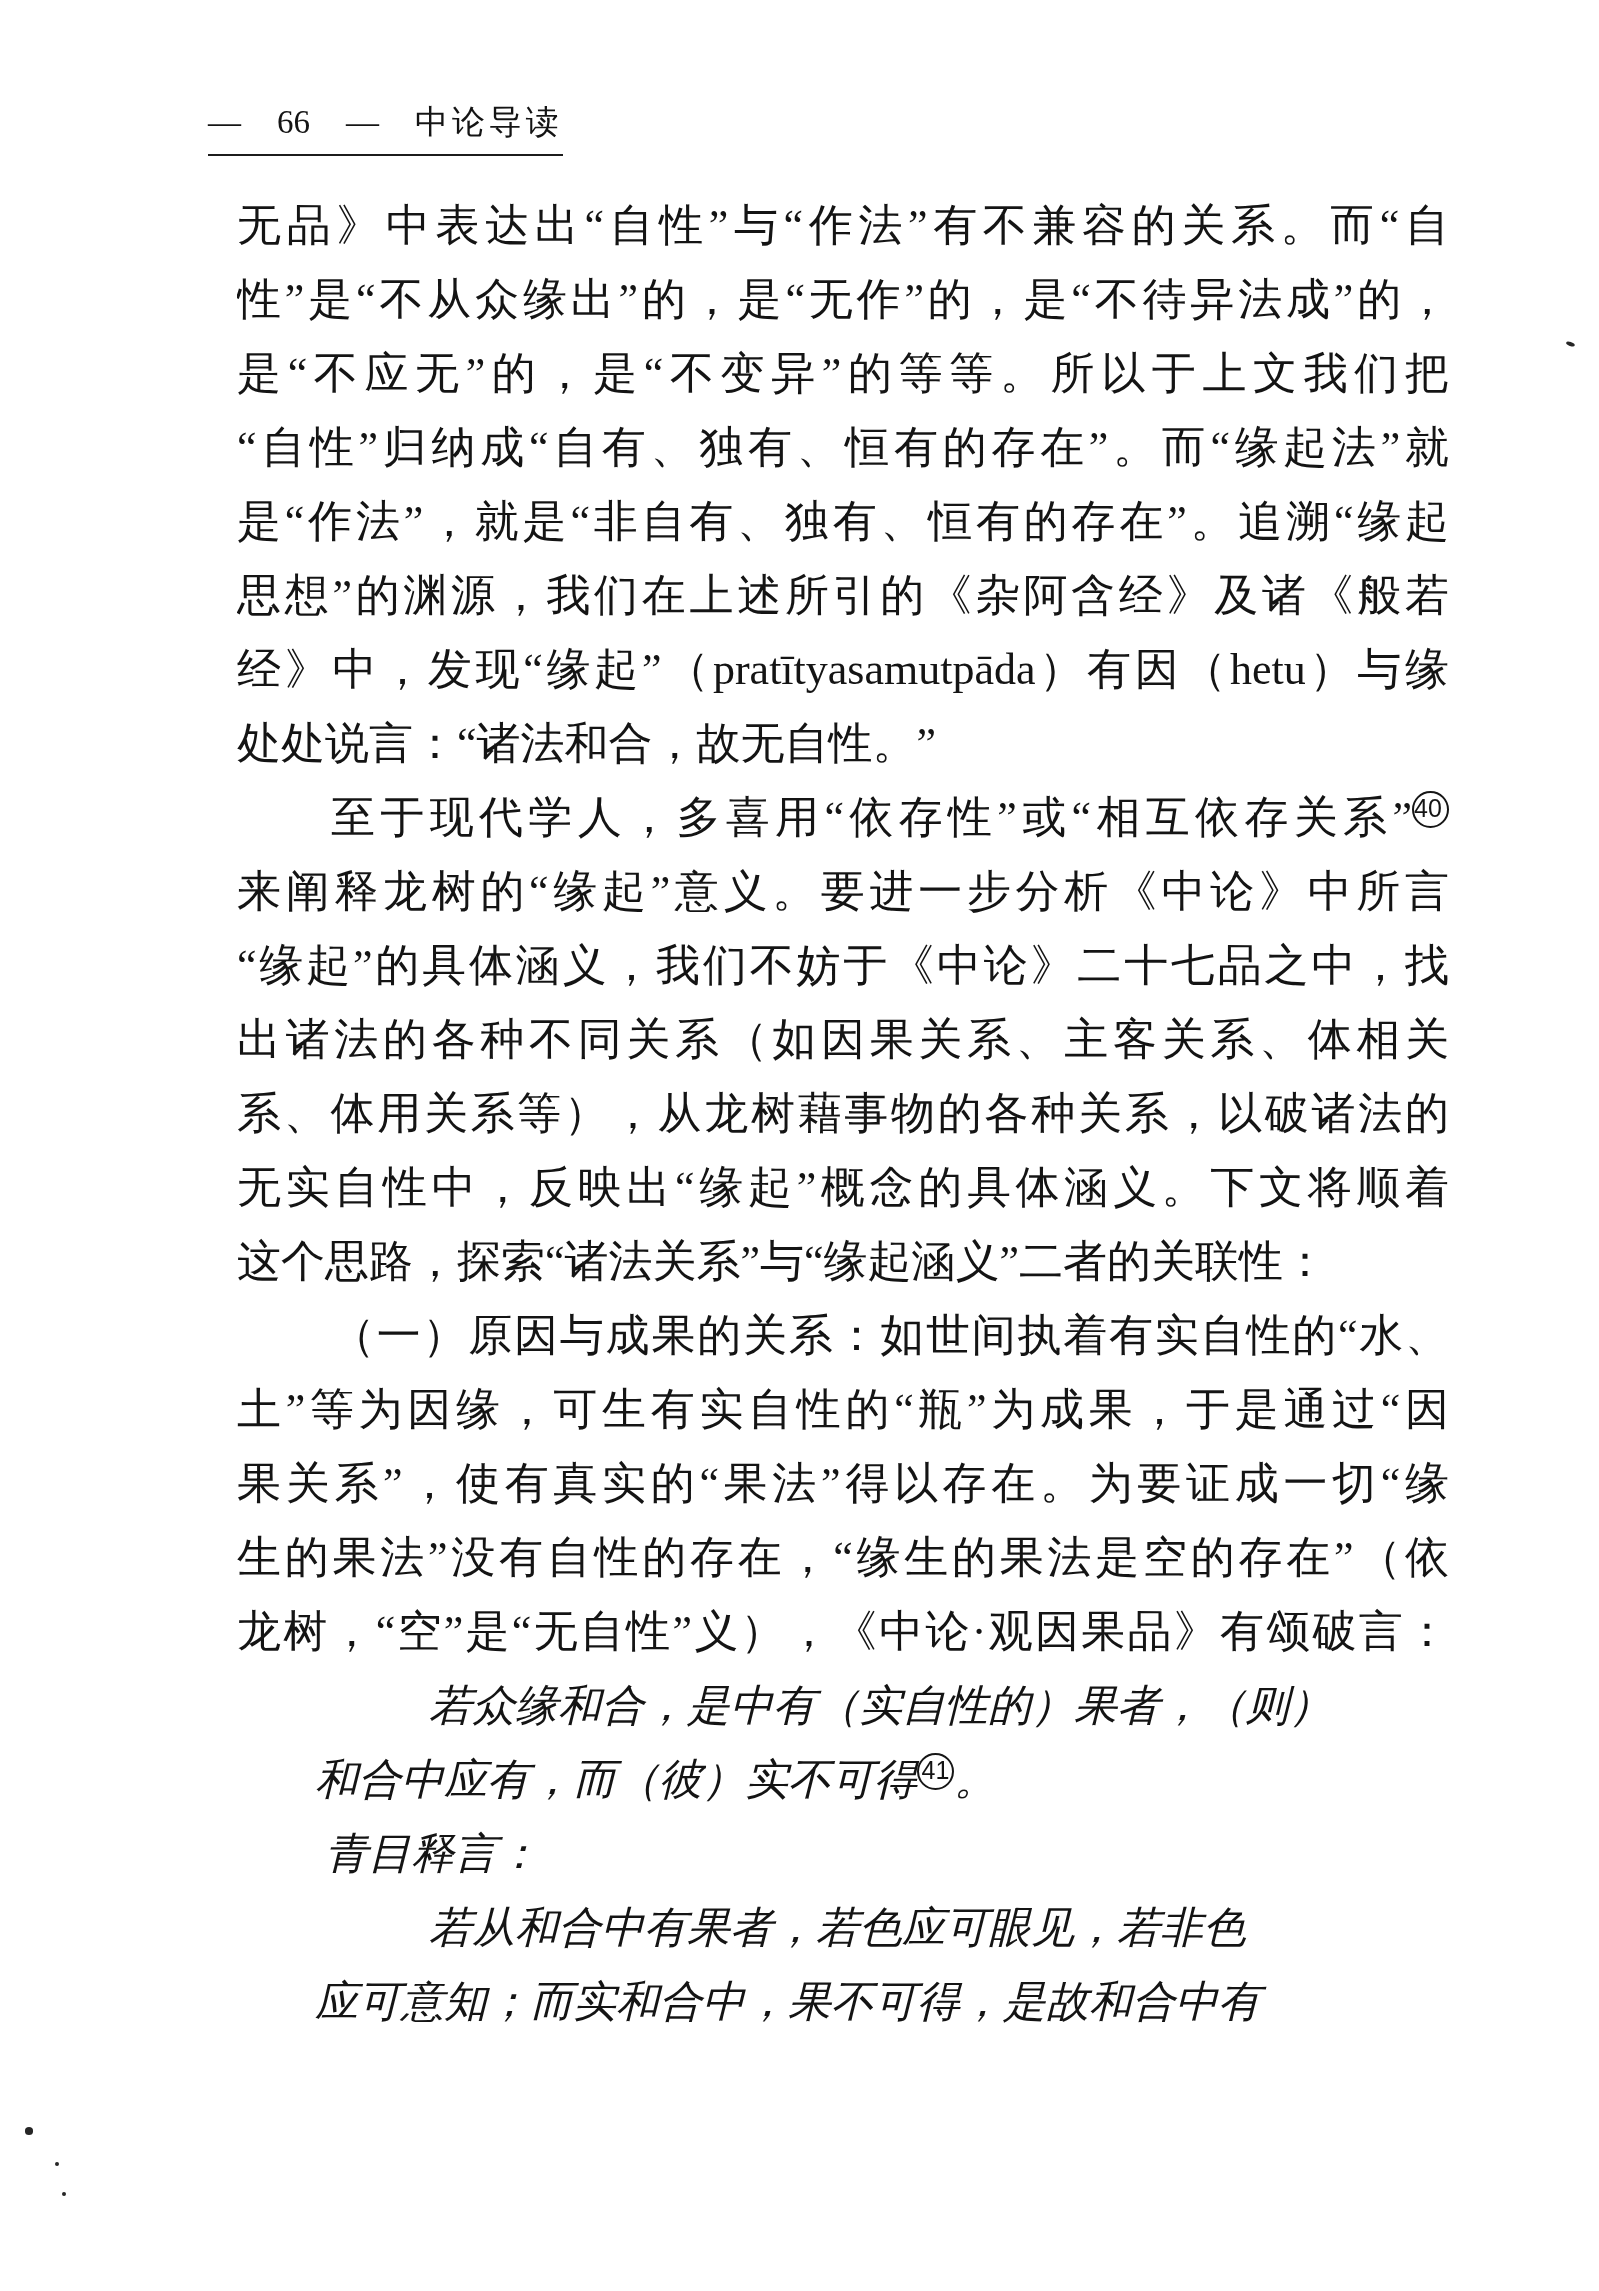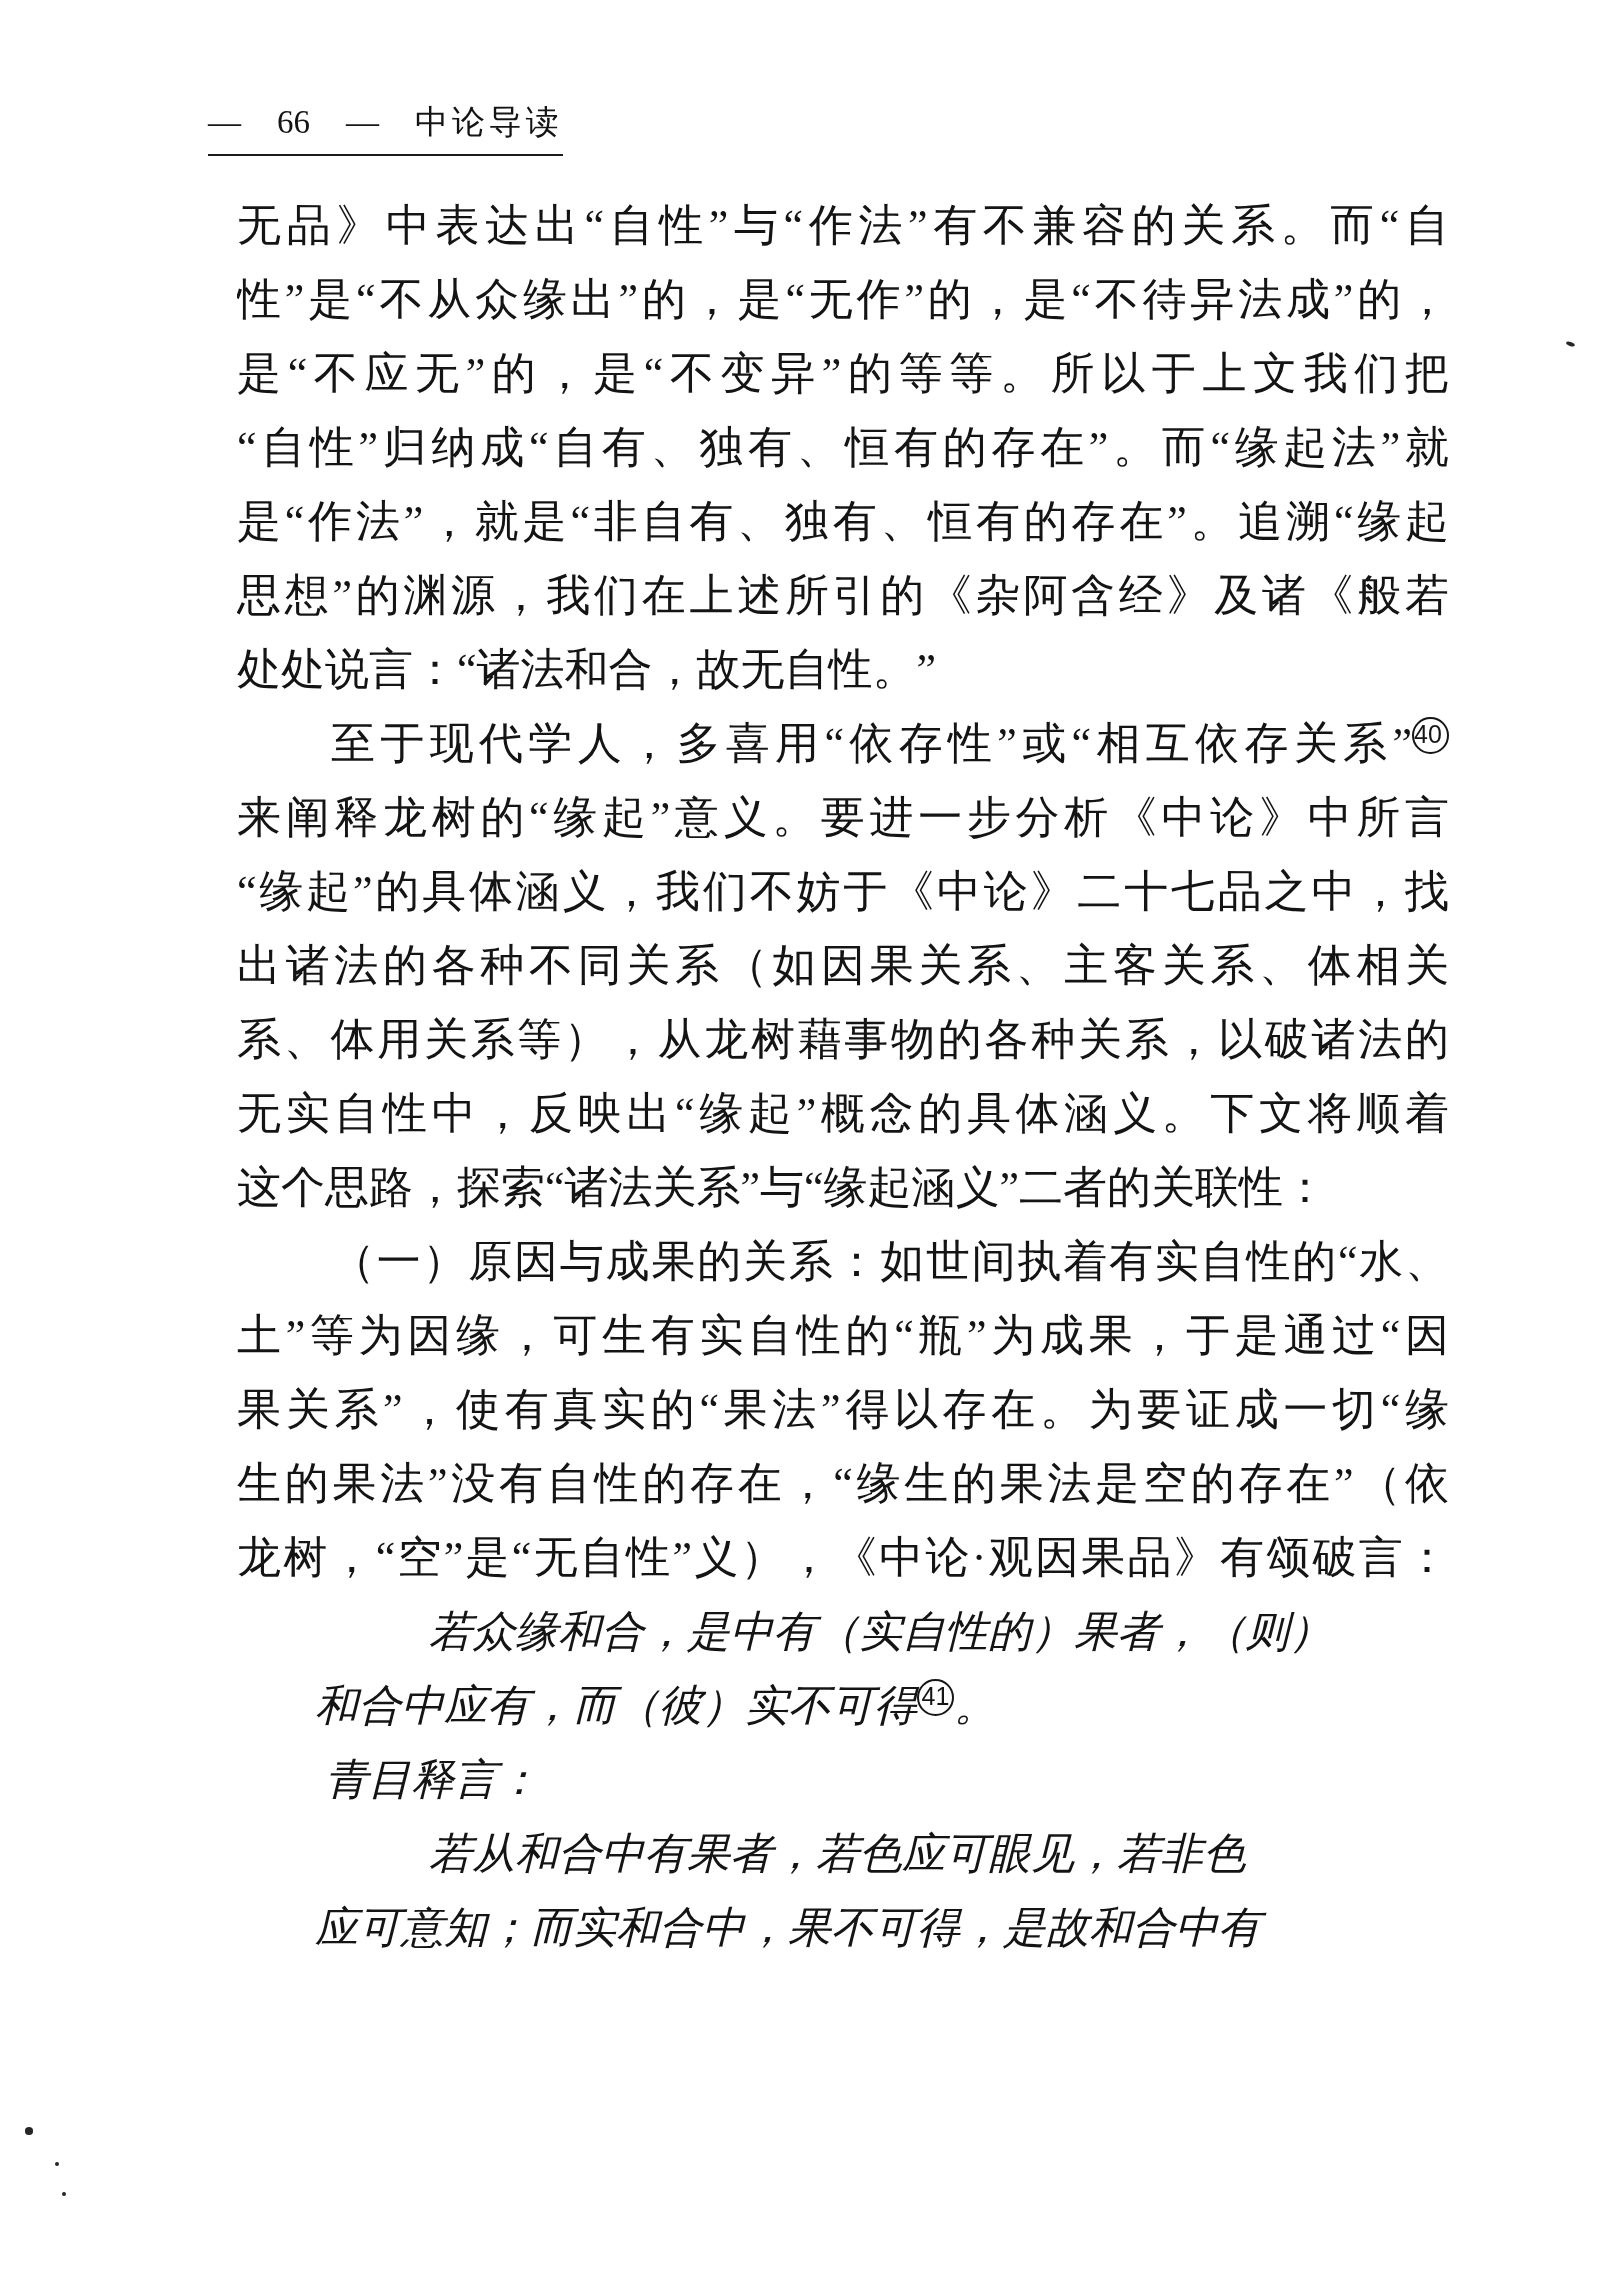--- a/index.html
+++ b/index.html
@@ -75,20 +75,21 @@
   </div>
 
   <main class="text-column">
 
     <div class="line just">无品》中表达出“自性”与“作法”有不兼容的关系。而“自</div>
     <div class="line just">性”是“不从众缘出”的，是“无作”的，是“不待异法成”的，</div>
     <div class="line just">是“不应无”的，是“不变异”的等等。所以于上文我们把</div>
     <div class="line just">“自性”归纳成“自有、独有、恒有的存在”。而“缘起法”就</div>
     <div class="line just">是“作法”，就是“非自有、独有、恒有的存在”。追溯“缘起</div>
     <div class="line just">思想”的渊源，我们在上述所引的《杂阿含经》及诸《般若</div>
+    <div class="line just">经》中，发现“缘起”（pratītyasamutpāda）有因（hetu）与缘</div>
     <div class="line">处处说言：“诸法和合，故无自性。”</div>
 
     <div class="line just indent2">
       <span>至于现代学人，多喜用“依存性”或“相互依存关系”</span><span class="fnmark">40</span>
     </div>
     <div class="line just">来阐释龙树的“缘起”意义。要进一步分析《中论》中所言</div>
     <div class="line just">“缘起”的具体涵义，我们不妨于《中论》二十七品之中，找</div>
     <div class="line just">出诸法的各种不同关系（如因果关系、主客关系、体相关</div>
     <div class="line just">系、体用关系等），从龙树藉事物的各种关系，以破诸法的</div>
     <div class="line just">无实自性中，反映出“缘起”概念的具体涵义。下文将顺着</div>

